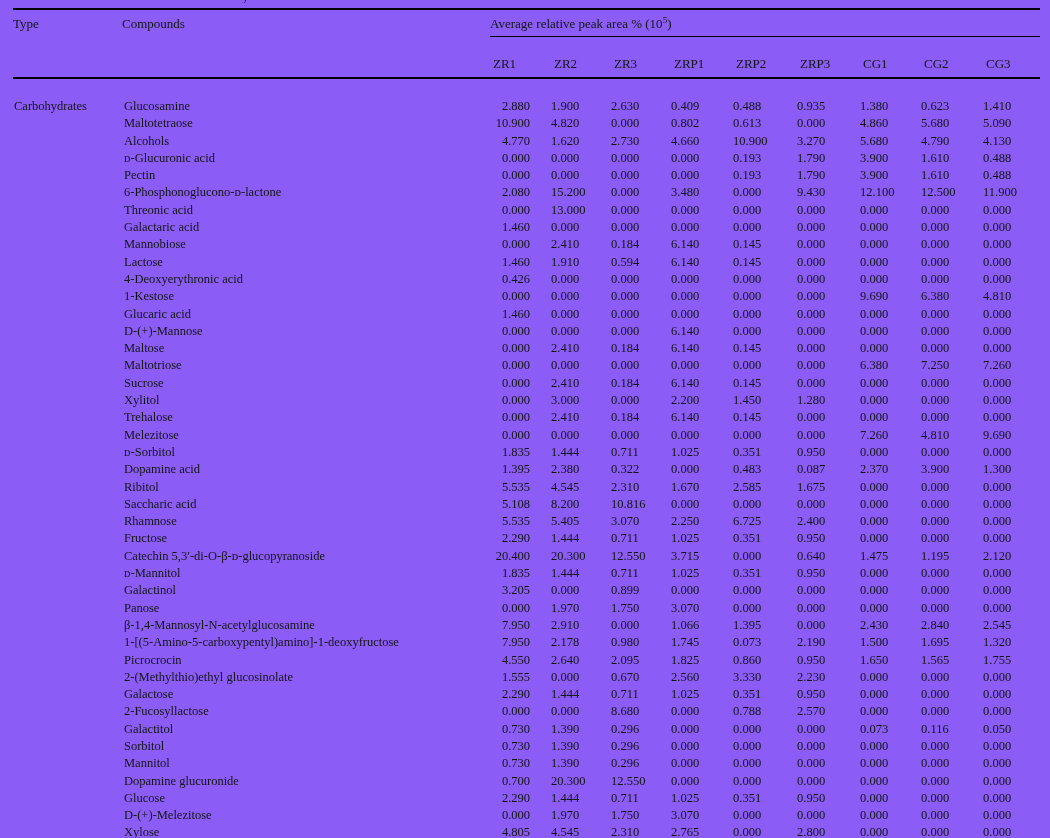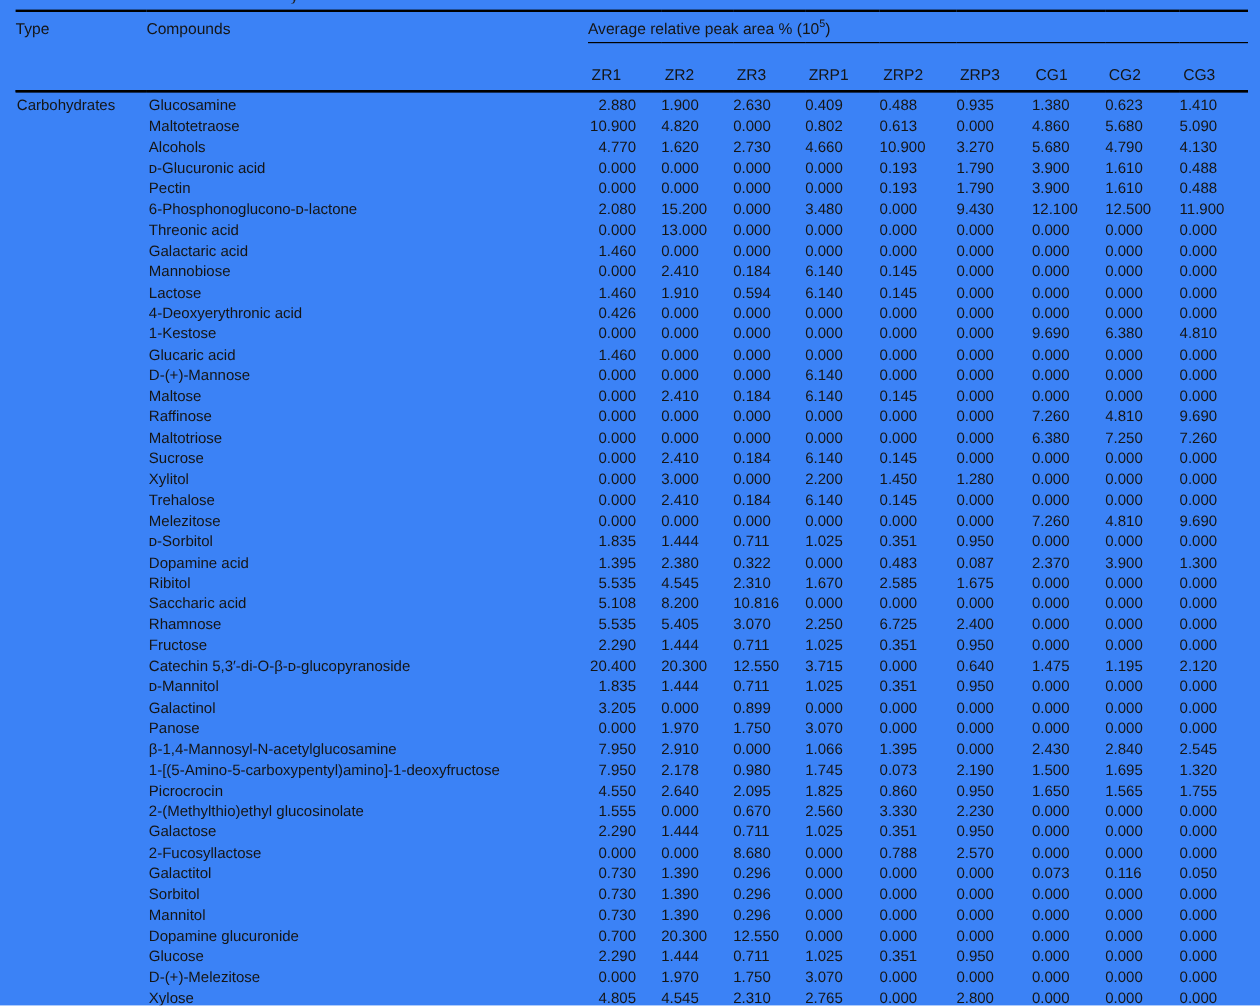--- a/index.html
+++ b/index.html
@@ -4,23 +4,23 @@
 <style>
   html, body {
     margin: 0;
     padding: 0;
     background: #ffffff;
   }
   .page {
     position: relative;
     width: 1050px;
     height: 838px;
-    background: #3b82f6;
+    background: #8b5cf6;
     overflow: hidden;
-    font-family: Liberation Sans, sans-serif;
+    font-family: Liberation Serif, serif;
     color: #151515;
   }
   
   .caption-clip {
     position: absolute;
     left: 242px;
     top: 0;
     width: 14px;
     height: 3px;
     overflow: hidden;
@@ -62,21 +62,21 @@
   }
   tbody td {
     font-size: 12.5px;
     height: 17.3px;
     line-height: 17.3px;
     padding: 0;
     white-space: nowrap;
     overflow: hidden;
     vertical-align: baseline;
   }
-  tbody tr:first-child td { padding-top: 3px; }
+  tbody tr:first-child td { padding-top: 19px; }
   td.type-cell { padding-left: 1px; }
   td.compound-cell { padding-left: 2px; }
   td.num { text-align: right; padding-right: 36px; }
   tbody td:nth-child(3)  { padding-right: 21px; margin-left: 44px; }
   tbody td:nth-child(4)  { padding-right: 34px; }
   tbody td:nth-child(5)  { padding-right: 34px; }
   tbody td:nth-child(6)  { padding-right: 36px; }
   tbody td:nth-child(7)  { padding-right: 39px; }
   tbody td:nth-child(8)  { padding-right: 40px; text-align: center; }
   tbody td:nth-child(9)  { padding-right: 38px; }
@@ -317,33 +317,20 @@
           <td class="num">0.184</td>
           <td class="num">6.140</td>
           <td class="num">0.145</td>
           <td class="num">0.000</td>
           <td class="num">0.000</td>
           <td class="num">0.000</td>
           <td class="num">0.000</td>
         </tr>
         <tr>
           <td class="type-cell"></td>
-          <td class="compound-cell">Raffinose</td>
-          <td class="num">0.000</td>
-          <td class="num">0.000</td>
-          <td class="num">0.000</td>
-          <td class="num">0.000</td>
-          <td class="num">0.000</td>
-          <td class="num">0.000</td>
-          <td class="num">7.260</td>
-          <td class="num">4.810</td>
-          <td class="num">9.690</td>
-        </tr>
-        <tr>
-          <td class="type-cell"></td>
           <td class="compound-cell">Maltotriose</td>
           <td class="num">0.000</td>
           <td class="num">0.000</td>
           <td class="num">0.000</td>
           <td class="num">0.000</td>
           <td class="num">0.000</td>
           <td class="num">0.000</td>
           <td class="num">6.380</td>
           <td class="num">7.250</td>
           <td class="num">7.260</td>

